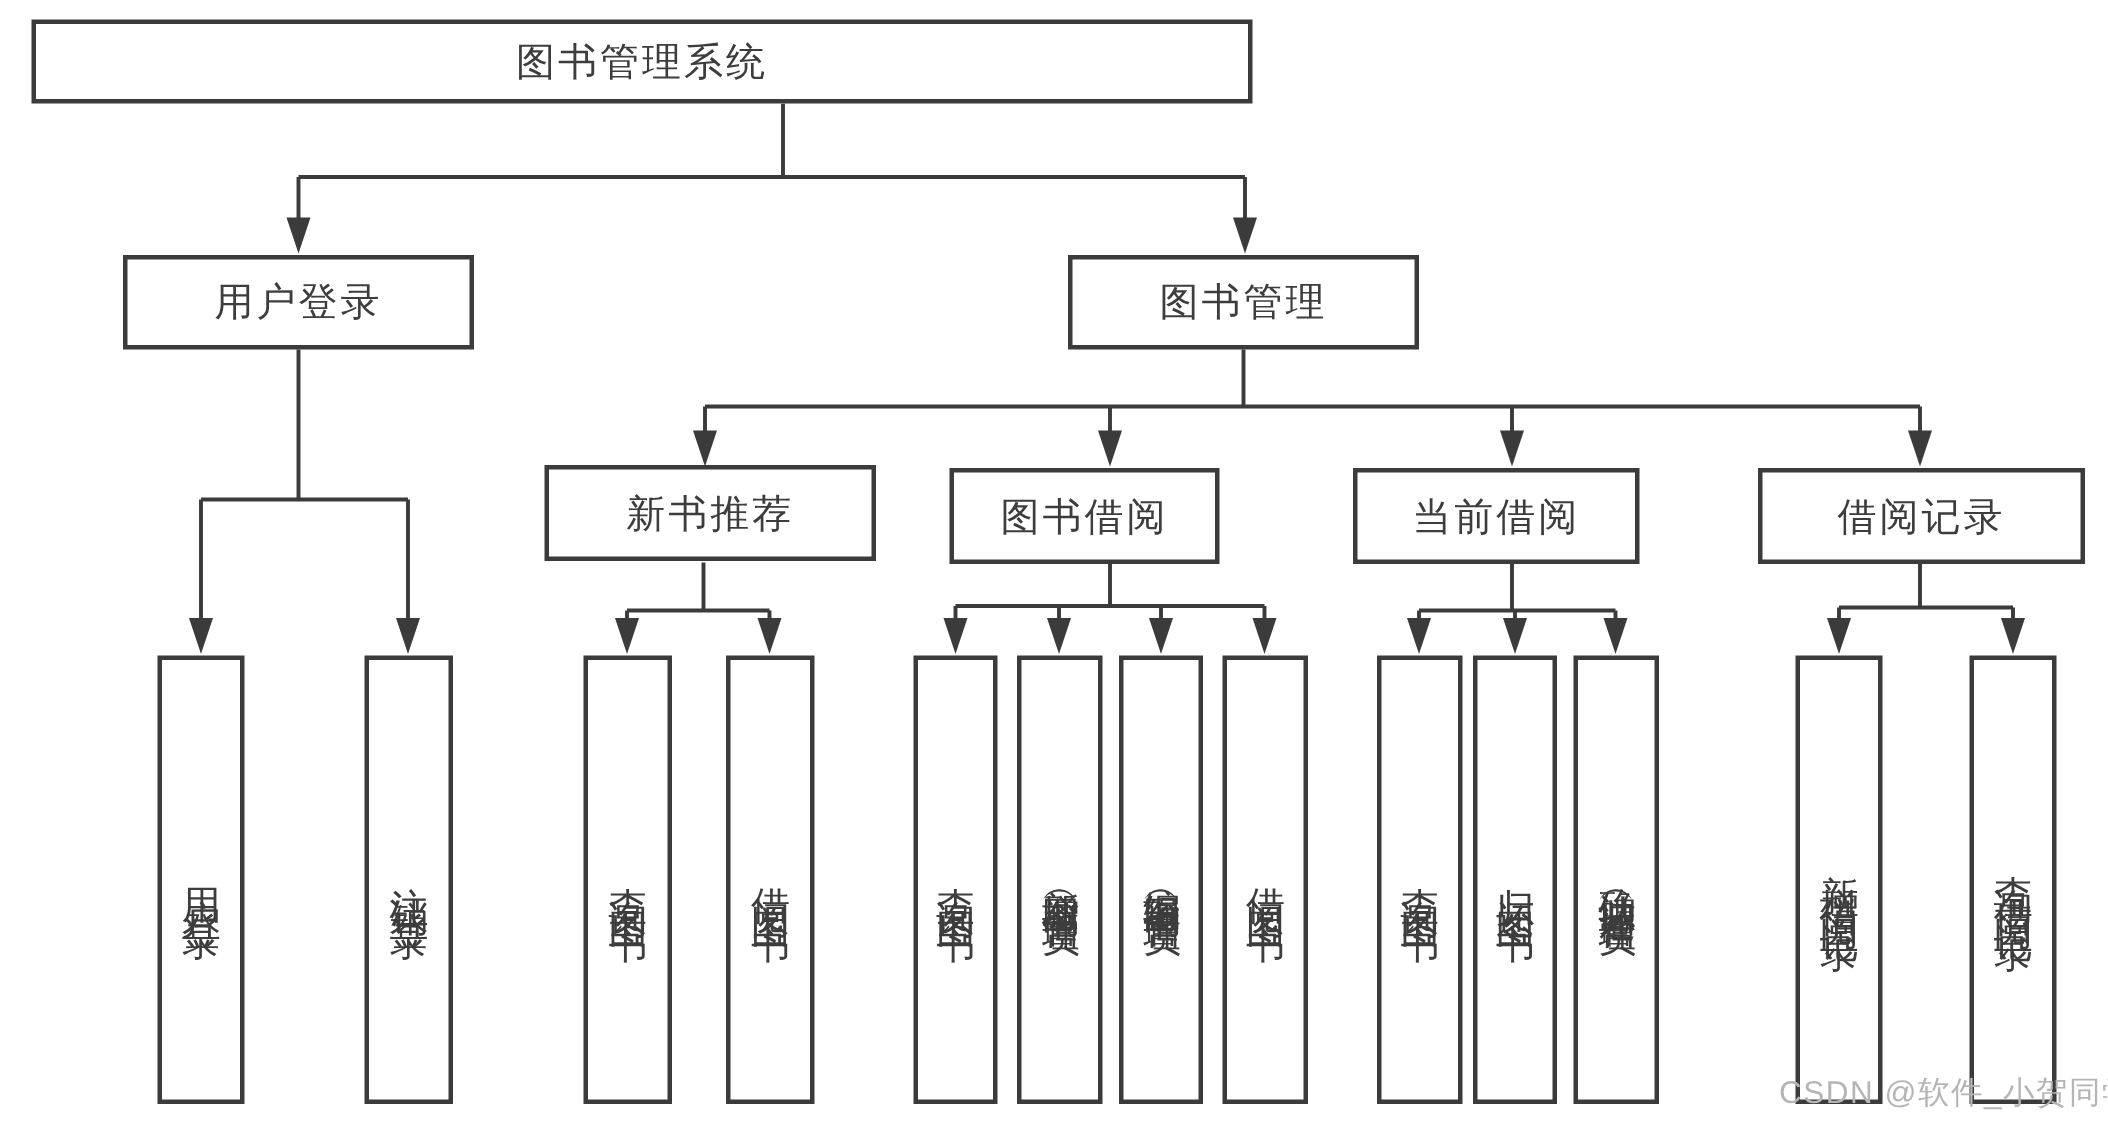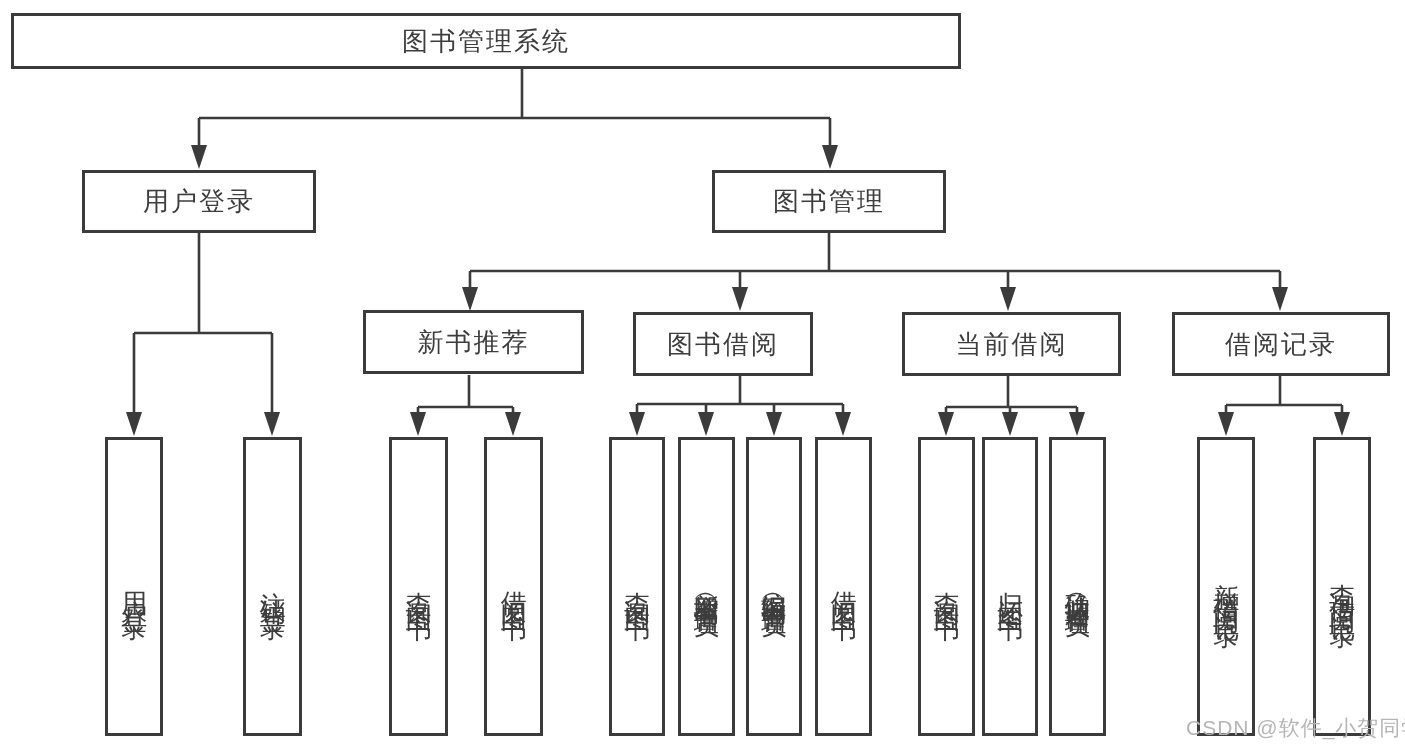--- a/index.html
+++ b/index.html
@@ -56,28 +56,28 @@
       <polygon points="766,412 782,412 774,436"></polygon>
       <polygon points="835,412 851,412 843,436"></polygon>
       <polygon points="938,412 954,412 946,436"></polygon>
       <polygon points="1002,412 1018,412 1010,436"></polygon>
       <polygon points="1069,412 1085,412 1077,436"></polygon>
       <polygon points="1218,412 1234,412 1226,436"></polygon>
       <polygon points="1334,412 1350,412 1342,436"></polygon>
     </g>
   </svg>
 
-  <div class="node" style="left:11px;top:13px;width:950px;height:56px;">图书管理系统</div>
+  <div class="node" style="left:21px;top:13px;width:814px;height:56px;">图书管理系统</div>
 
   <div class="node" style="left:82px;top:170px;width:234px;height:63px;">用户登录</div>
   <div class="node" style="left:712px;top:170px;width:234px;height:63px;">图书管理</div>
 
   <div class="node" style="left:363px;top:310px;width:221px;height:64px;">新书推荐</div>
   <div class="node" style="left:633px;top:312px;width:180px;height:64px;">图书借阅</div>
-  <div class="node" style="left:902px;top:312px;width:219px;height:64px;">当前借阅</div>
+  <div class="node" style="left:902px;top:312px;width:191px;height:64px;">当前借阅</div>
   <div class="node" style="left:1172px;top:312px;width:218px;height:64px;">借阅记录</div>
 
   <div class="node leaf" style="left:105px;top:437px;width:58px;height:299px;">
     <span class="vtext">用户登录</span>
   </div>
   <div class="node leaf" style="left:243px;top:437px;width:59px;height:299px;">
     <span class="vtext">注销登录</span>
   </div>
 
   <div class="node leaf" style="left:389px;top:437px;width:59px;height:299px;">

